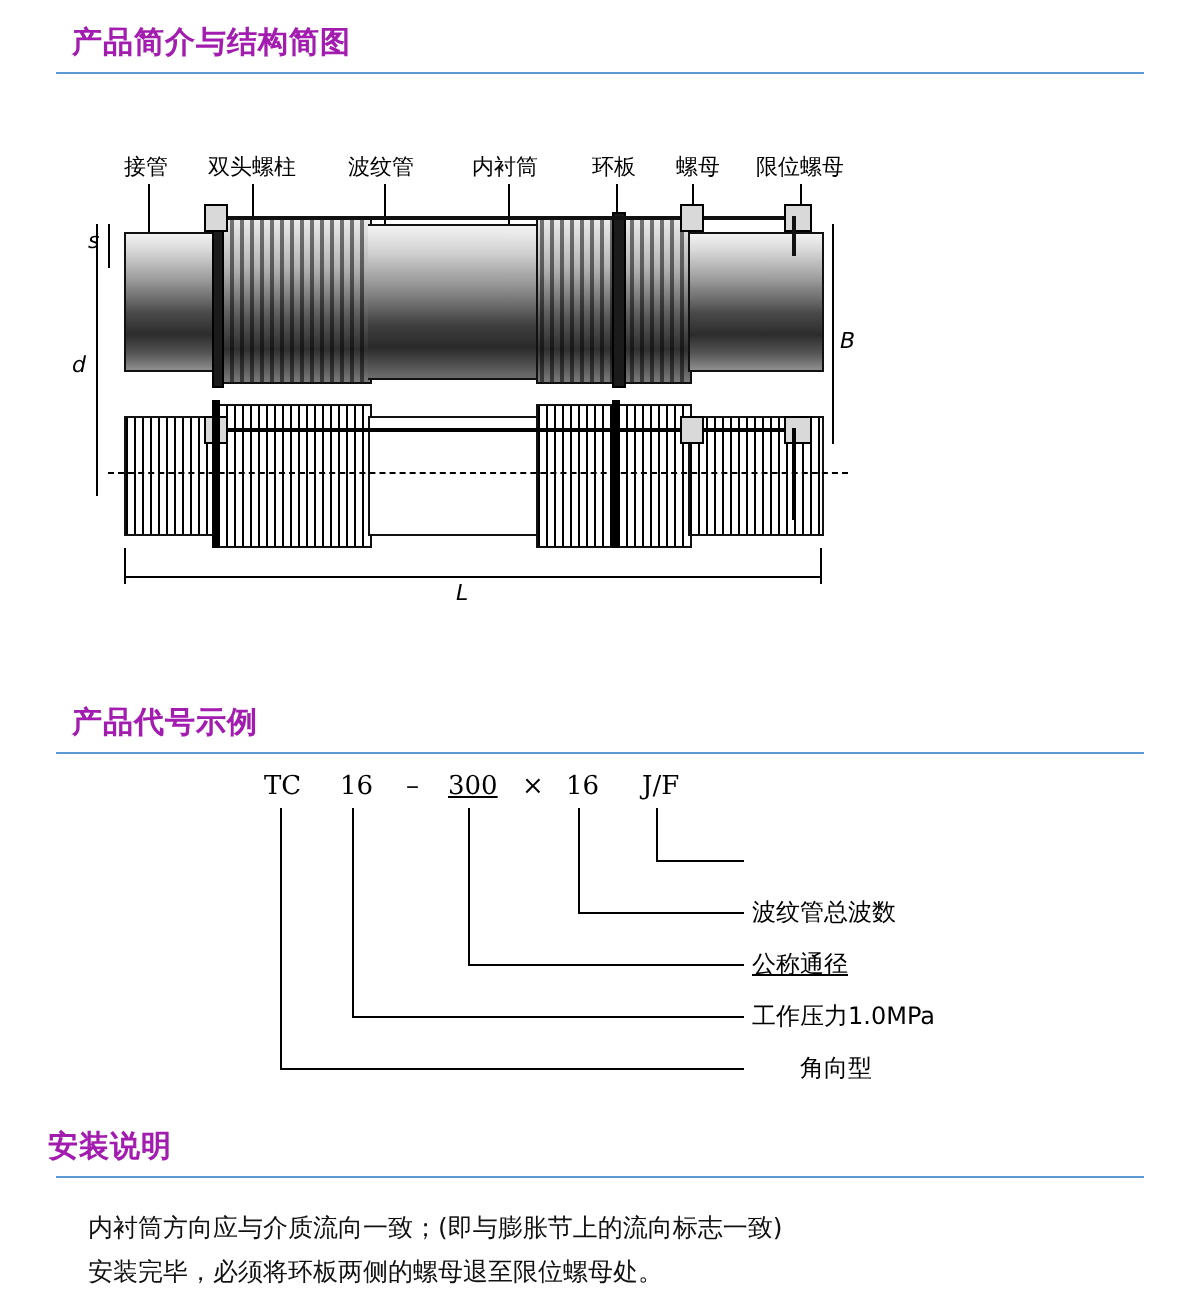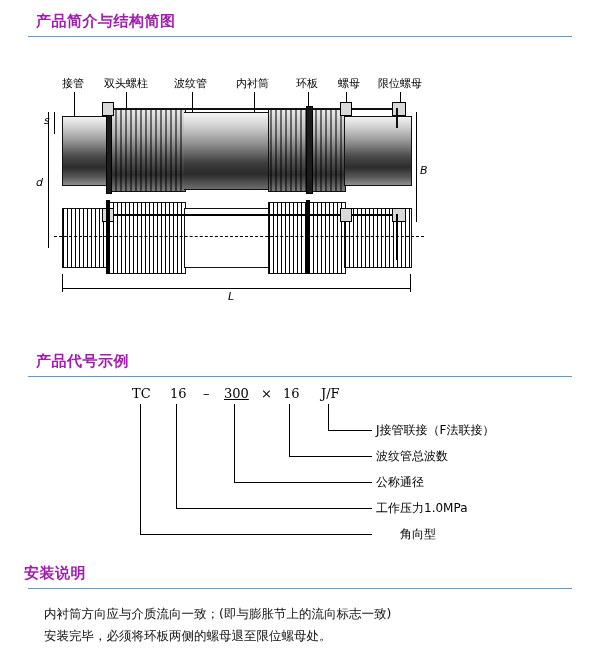--- a/index.html
+++ b/index.html
@@ -249,23 +249,22 @@
   <div class="vline" style="left:194px; top:26px; height:78px;"></div>
   <div class="vline" style="left:136px; top:26px; height:104px;"></div>
   <div class="vline" style="left:100px; top:26px; height:130px;"></div>
 
   <div class="hline" style="left:288px; top:52px; width:44px;"></div>
   <div class="hline" style="left:249px; top:78px; width:83px;"></div>
   <div class="hline" style="left:194px; top:104px; width:138px;"></div>
   <div class="hline" style="left:136px; top:130px; width:196px;"></div>
   <div class="hline" style="left:100px; top:156px; width:232px;"></div>
 
-  <div class="code-desc" style="left:336px; top:44px;">J接管联接（F法联接）</div>
   <div class="code-desc" style="left:336px; top:70px;">波纹管总波数</div>
-  <div class="code-desc" style="left:336px; top:96px;">公称通径</div>
+  <div class="code-desc" style="left:336px; top:96px;text-decoration:underline;">公称通径</div>
   <div class="code-desc" style="left:336px; top:122px;">工作压力1.0MPa</div>
   <div class="code-desc" style="left:336px; top:148px;margin-left:24px;">角向型</div>
 </div>
 
 <div class="section-title" style="left:24px; top:564px;">安装说明</div>
 <div class="title-underline" style="left:28px; top:588px; width:544px;"></div>
 
 <div class="install-line" style="left:44px; top:604px;">内衬筒方向应与介质流向一致；(即与膨胀节上的流向标志一致)</div>
 <div class="install-line" style="left:44px; top:626px;">安装完毕，必须将环板两侧的螺母退至限位螺母处。</div>
 

